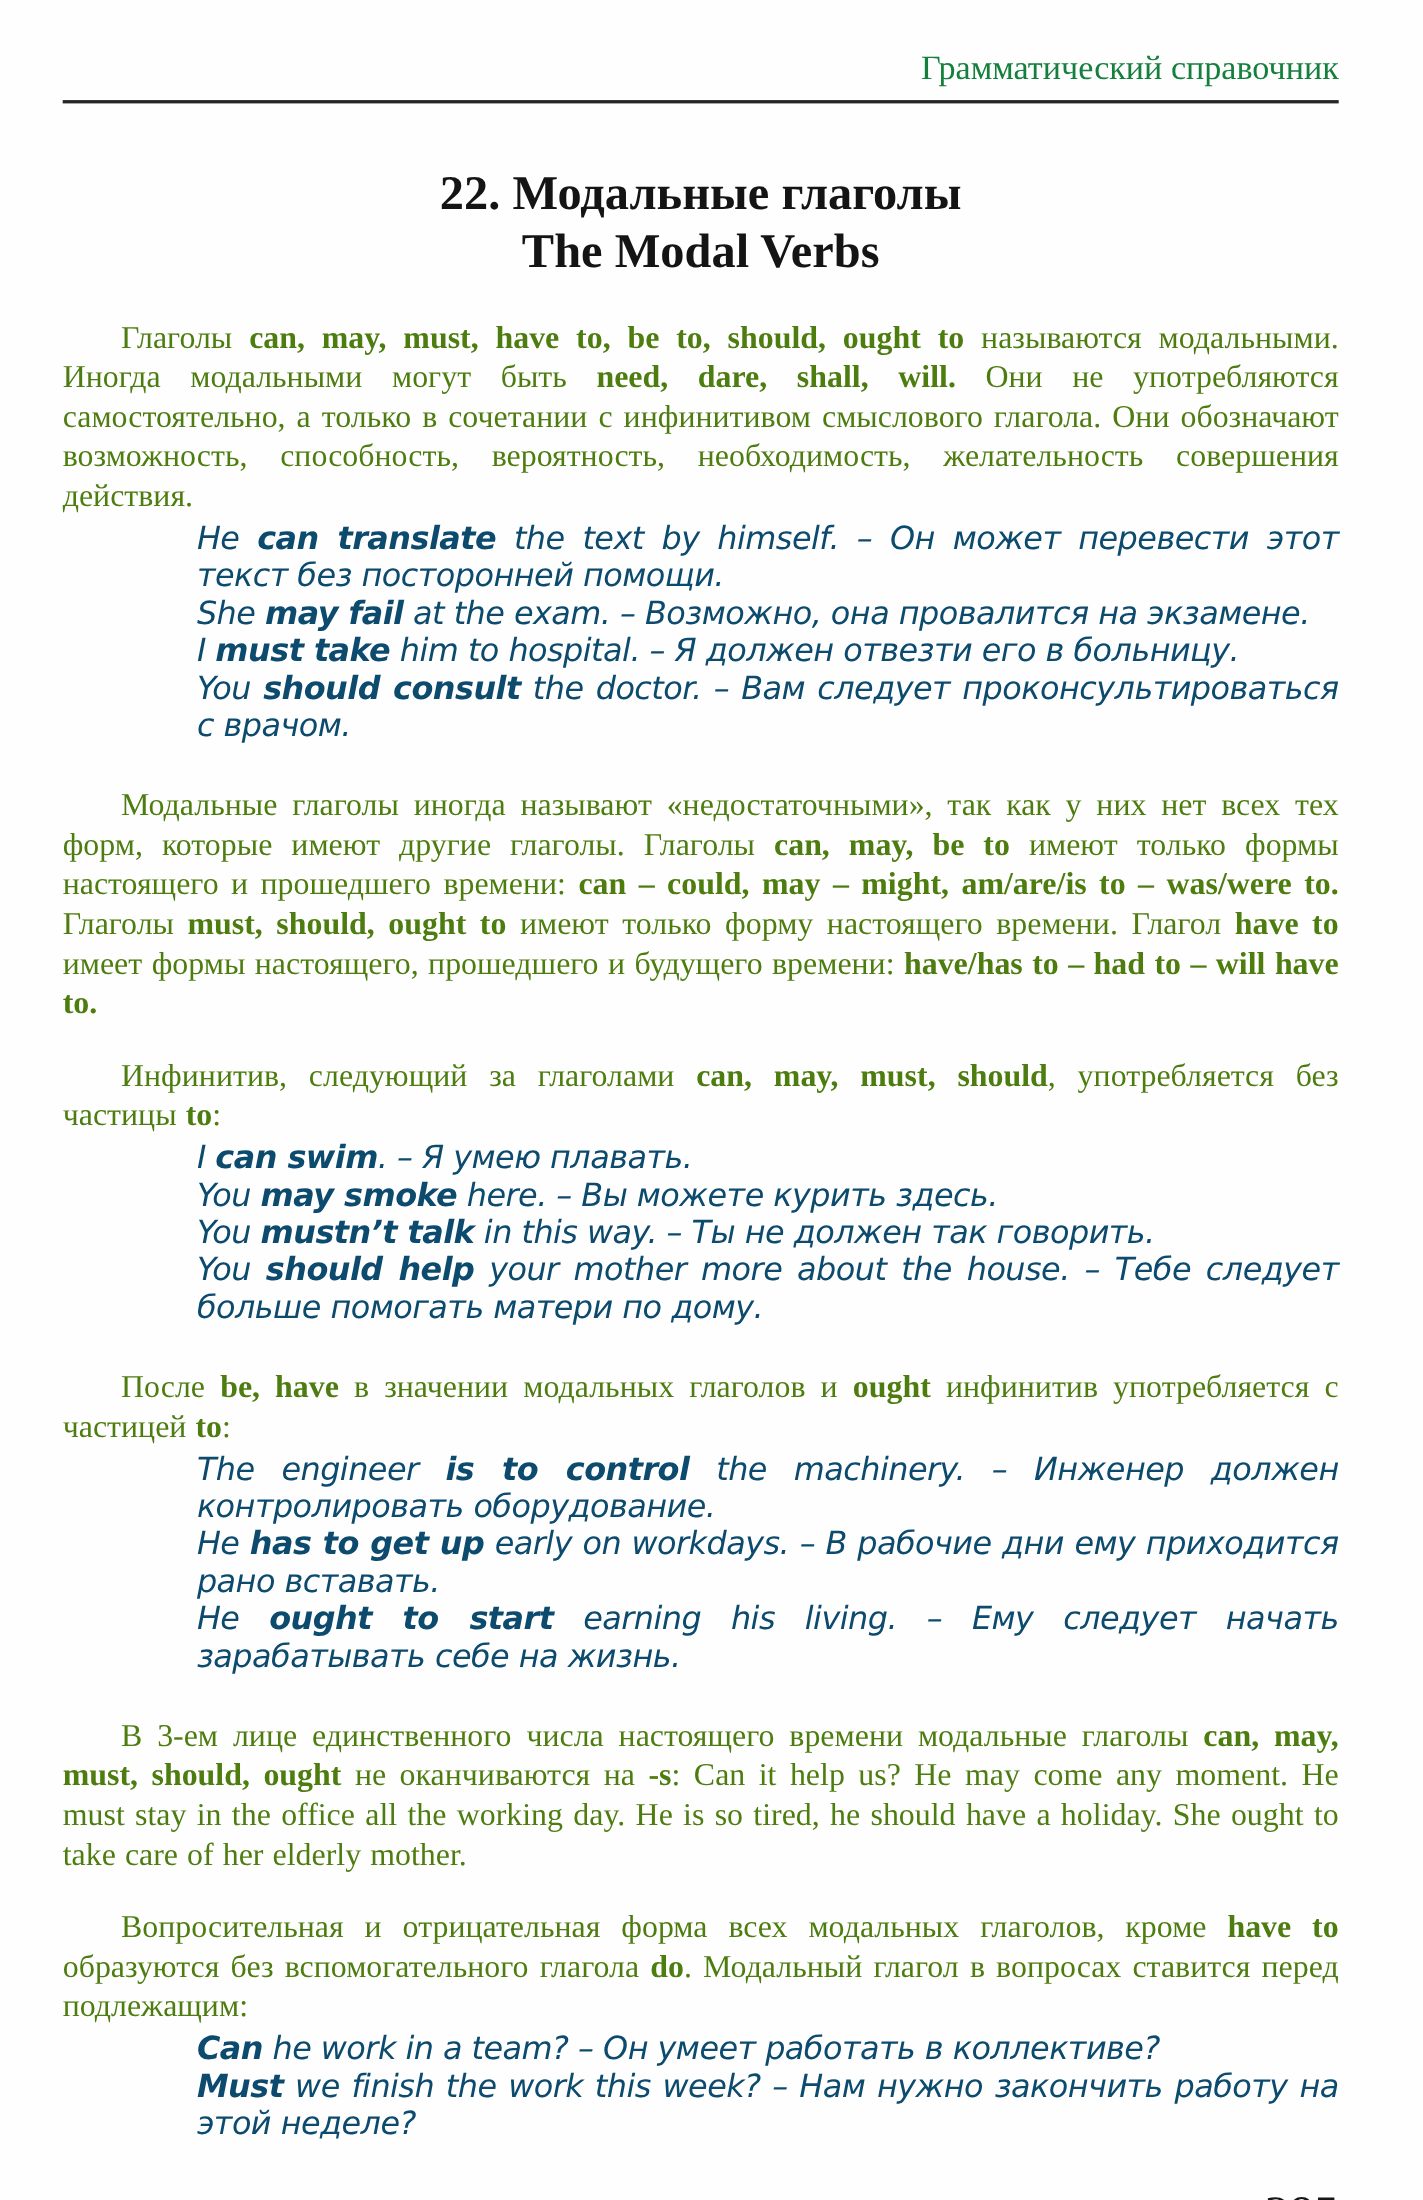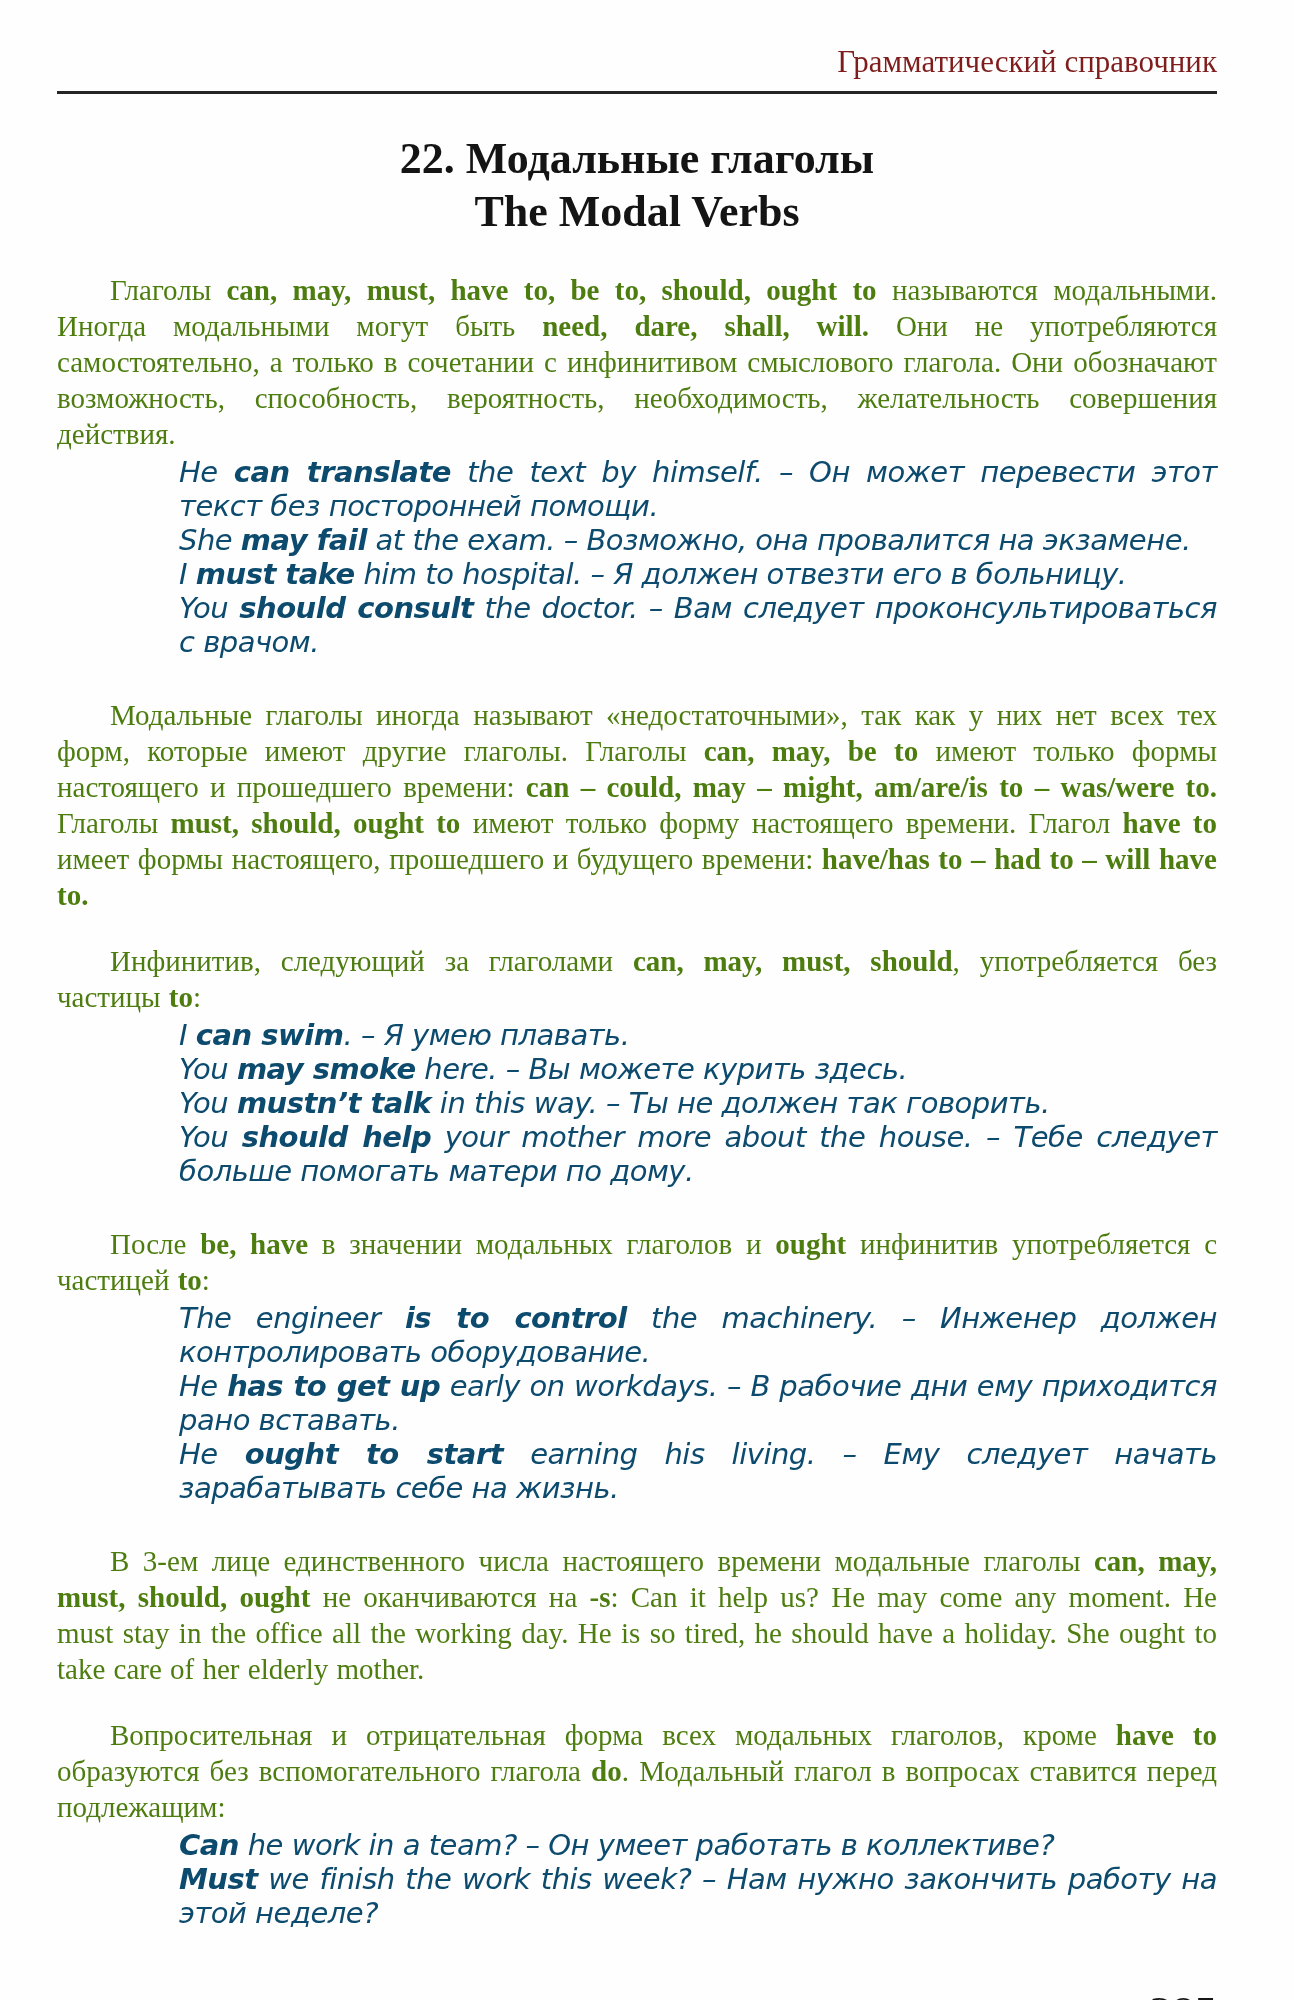--- a/index.html
+++ b/index.html
@@ -14,29 +14,29 @@
     color: #1c1c1c;
   }
   .inner {
     margin: 0 77px 0 57px; 
   }
   .running-head {
     padding-top: 42px;
     text-align: right;
     font-size: 31px;
     line-height: 40px;
-    color: #7f1d1d;
+    color: #15803d;
   }
   .head-rule {
     border: none;
     border-top: 3px solid #252525;
     margin-top: 9px;
   }
   .chapter-title {
-    margin-top: 38px;
+    margin-top: 55px;
     text-align: center;
     font-weight: bold;
     font-size: 44px;
     line-height: 53px;
     color: #141414;
   }
   .content { margin-top: 34px; }
   .para {
     font-size: 29px;
     line-height: 36px;

